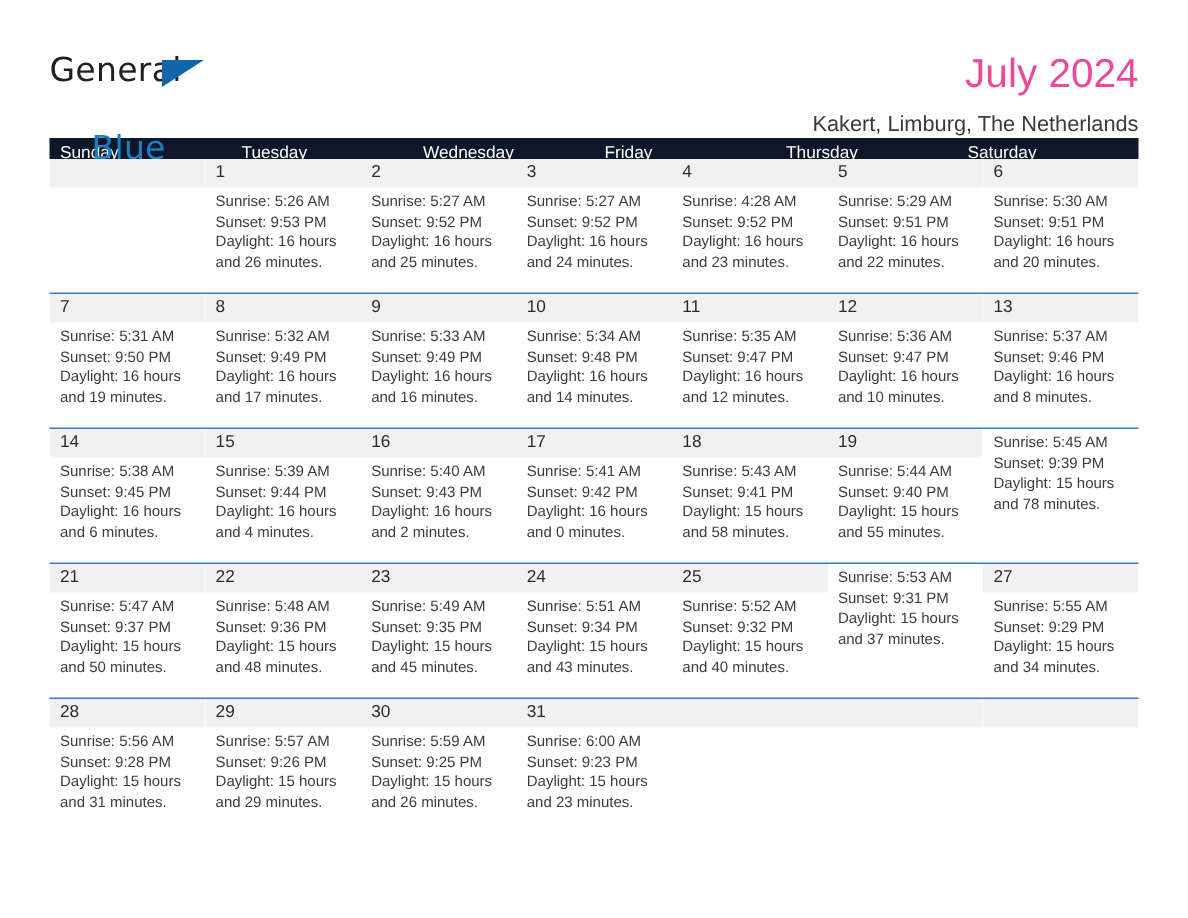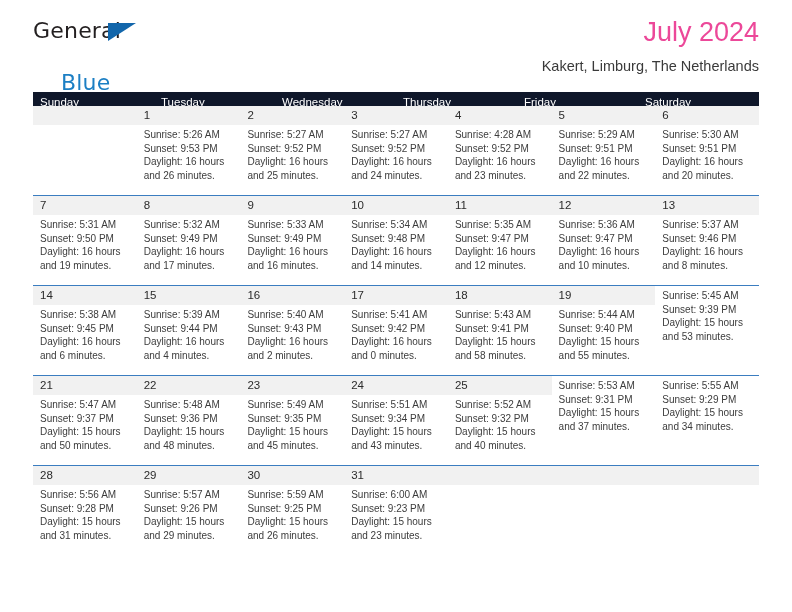--- a/index.html
+++ b/index.html
@@ -20,21 +20,21 @@
     height: 612px;
     box-sizing: border-box;
     padding: 0 33px;
   }
 
   
   .header {
     display: flex;
     align-items: flex-start;
     justify-content: space-between;
-    padding-top: 16px;
+    padding-top: 33px;
     height: 72px;
     box-sizing: border-box;
   }
   .logo {
     position: relative;
     width: 120px;
     height: 50px;
     flex: 0 0 auto;
   }
   .logo-general {
@@ -156,22 +156,22 @@
     </div>
 
   </div>
 
   <div class="calendar">
 
     <div class="weekday-row">
       <div class="weekday">Sunday</div>
       <div class="weekday">Tuesday</div>
       <div class="weekday">Wednesday</div>
+      <div class="weekday">Friday</div>
       <div class="weekday">Thursday</div>
-      <div class="weekday">Friday</div>
       <div class="weekday">Saturday</div>
     </div>
 
     <div class="week-row first">
       <div class="day-cell empty">
         <div class="day-num-band">
             <span class="day-num"></span>
           </div>
         <div class="day-info">
           <div></div>
@@ -393,21 +393,21 @@
           <div>Sunset: 9:40 PM</div>
           <div>Daylight: 15 hours</div>
           <div>and 55 minutes.</div>
         </div>
       </div>
       <div class="day-cell">
         <div class="day-info">
           <div>Sunrise: 5:45 AM</div>
           <div>Sunset: 9:39 PM</div>
           <div>Daylight: 15 hours</div>
-          <div>and 53 minutes.</div>
+          <div>and 78 minutes.</div>
         </div>
       </div>
     </div>
 
     <div class="week-row">
       <div class="day-cell">
         <div class="day-num-band">
             <span class="day-num">21</span>
           </div>
         <div class="day-info">
@@ -463,20 +463,23 @@
       </div>
       <div class="day-cell">
         <div class="day-info">
           <div>Sunrise: 5:53 AM</div>
           <div>Sunset: 9:31 PM</div>
           <div>Daylight: 15 hours</div>
           <div>and 37 minutes.</div>
         </div>
       </div>
       <div class="day-cell">
+        <div class="day-num-band">
+            <span class="day-num">27</span>
+          </div>
         <div class="day-info">
           <div>Sunrise: 5:55 AM</div>
           <div>Sunset: 9:29 PM</div>
           <div>Daylight: 15 hours</div>
           <div>and 34 minutes.</div>
         </div>
       </div>
     </div>
 
     <div class="week-row">

